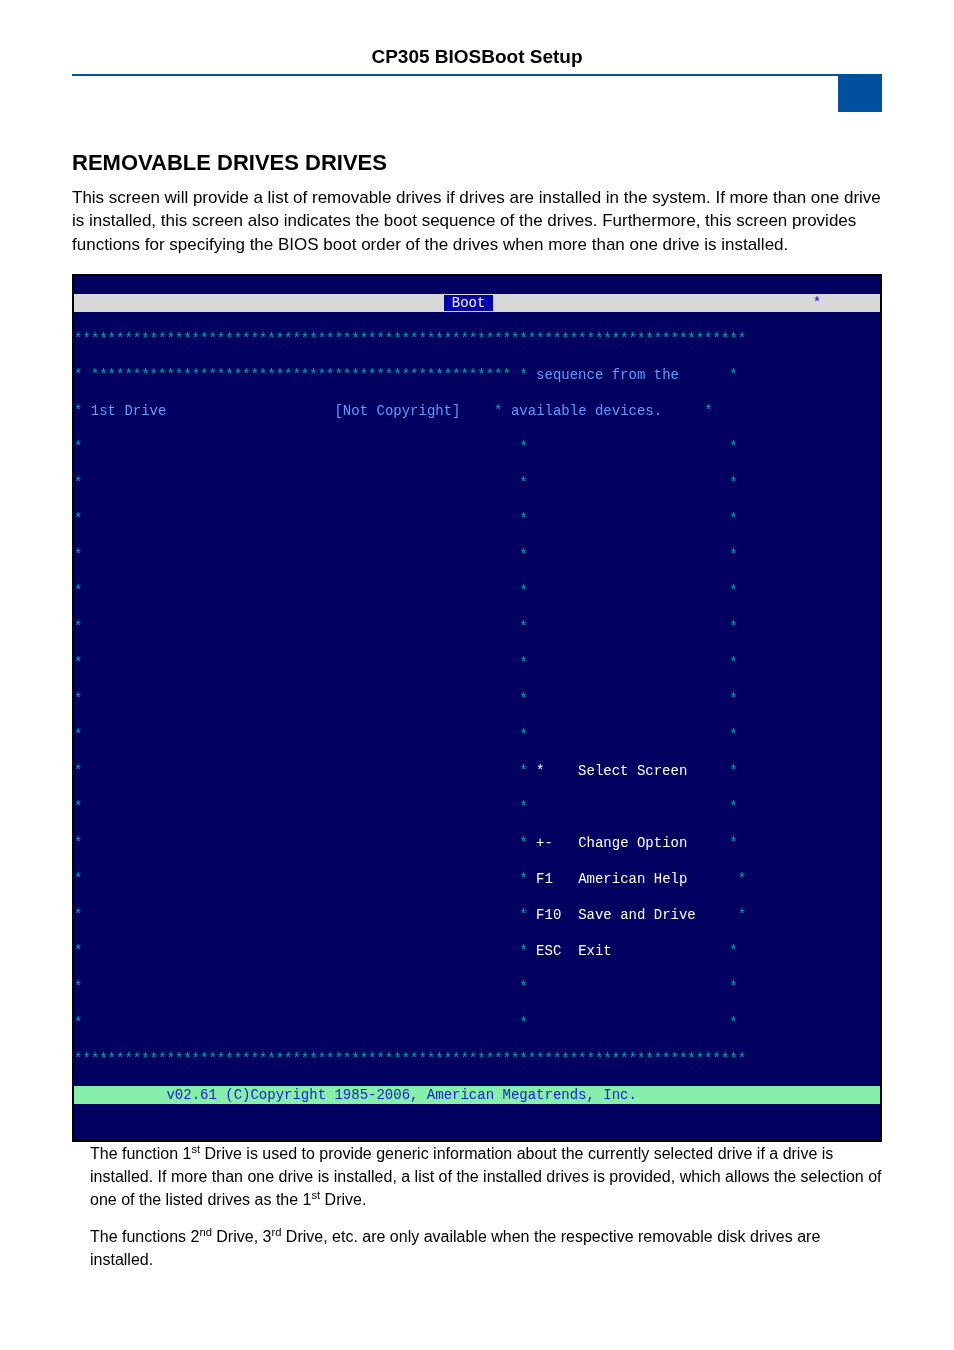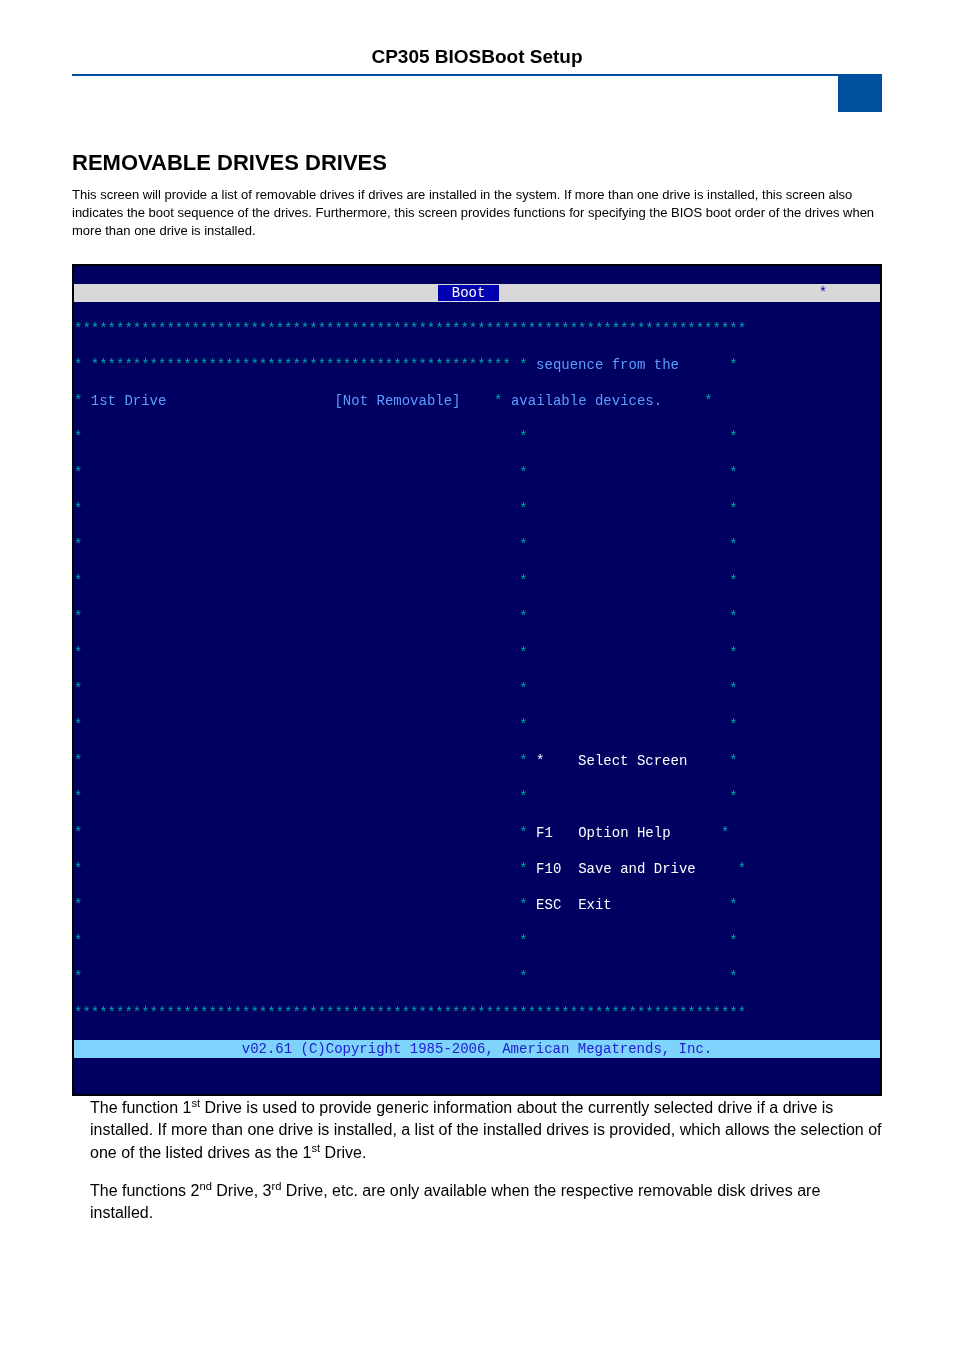--- a/index.html
+++ b/index.html
@@ -24,43 +24,43 @@
     color:var(--text);
     position:relative;
   }
   
   .tophdr{display:flex;justify-content:center;align-items:flex-end;font-weight:700;font-size:19px;margin-bottom:6px}
   .divider-wrap{position:relative;height:40px;margin-bottom:36px}
   .divider-wrap .line{position:absolute;left:0;right:44px;top:0;height:2px;background:var(--divider)}
   .divider-wrap .blk{position:absolute;right:0;top:0;width:44px;height:38px;background:var(--divider)}
 
   h2.section{font-size:22px;font-weight:700;margin:8px 0 10px 0}
-  p.body{font-size:13px;line-height:1.38;margin:0 0 24px 0}
+  p.body{font-size:17px;line-height:1.38;margin:0 0 18px 0}
 
   
   .bios{
     font-family:"Courier New",monospace;
     font-size:14px;
     line-height:18px;
     color:var(--bios-light);
     background:#000060;
     border:2px solid #000;
     width:100%;
     padding:0;
     white-space:pre;
     overflow:hidden;
   }
   .bios-title{background:#d8d8d8;color:#0000b0;text-align:center;font-weight:normal}
-  .bios-title span.dark{background:#0000b0;color:#fff;padding:0 14px}
+  .bios-title span.dark{background:#0000b0;color:#fff;padding:0 8px}
   .cy{color:var(--bios-cyan)}
   .wh{color:#ffffff}
   .lbl{color:var(--bios-light)}
   .val{color:var(--bios-light)}
   .help{color:var(--bios-light)}
-  .footer-bios{background:#7dd3fc;color:#2020d0;text-align:center}
+  .footer-bios{background:#86efac;color:#2020d0;}
   .bios pre{margin:0;font-family:inherit}
 
   
   h3.sub{font-size:16px;font-weight:700;margin:44px 0 12px 0}
   sup{font-size:0.7em}
 
   p.body2{font-size:16px;line-height:1.38;margin:0 0 14px 18px}
 </style>
 </head>
 <body>
@@ -76,33 +76,34 @@
       <div class="blk"></div>
   </div>
 
   <h2 class="section">REMOVABLE DRIVES DRIVES</h2>
   <p class="body">This screen will provide a list of removable drives if drives are installed in the system. If more than one drive is installed, this screen also indicates the boot sequence of the drives. Furthermore, this screen provides functions for specifying the BIOS boot order of the drives when more than one drive is installed.</p>
 
   <div class="bios">
 <pre class="bios-title">                                     <span class="dark">Boot</span>                                      <span style="color:#0000b0">*</span></pre>
 <pre><span class="cy">********************************************************************************</span></pre>
 <pre><span class="cy">*</span> <span class="cy">**************************************************</span> <span class="cy">*</span> <span class="help">sequence from the</span>      <span class="cy">*</span></pre>
-<pre><span class="cy">*</span> <span class="lbl">1st Drive</span>                    <span class="val">[Not Removable]</span>    <span class="cy">*</span> <span class="help">available devices.</span>     <span class="cy">*</span></pre>
+<pre><span class="cy">*</span> <span class="lbl">1st Drive</span>                    <span class="val">[Not Copyright]</span>    <span class="cy">*</span> <span class="help">available devices.</span>     <span class="cy">*</span></pre>
 <pre><span class="cy">*</span>                                                    <span class="cy">*</span>                        <span class="cy">*</span></pre>
 <pre><span class="cy">*</span>                                                    <span class="cy">*</span>                        <span class="cy">*</span></pre>
 <pre><span class="cy">*</span>                                                    <span class="cy">*</span>                        <span class="cy">*</span></pre>
 <pre><span class="cy">*</span>                                                    <span class="cy">*</span>                        <span class="cy">*</span></pre>
 <pre><span class="cy">*</span>                                                    <span class="cy">*</span>                        <span class="cy">*</span></pre>
 <pre><span class="cy">*</span>                                                    <span class="cy">*</span>                        <span class="cy">*</span></pre>
 <pre><span class="cy">*</span>                                                    <span class="cy">*</span>                        <span class="cy">*</span></pre>
 <pre><span class="cy">*</span>                                                    <span class="cy">*</span>                        <span class="cy">*</span></pre>
 <pre><span class="cy">*</span>                                                    <span class="cy">*</span>                        <span class="cy">*</span></pre>
 <pre><span class="cy">*</span>                                                    <span class="cy">*</span> <span class="wh">*</span>    <span class="wh">Select Screen</span>     <span class="cy">*</span></pre>
 <pre><span class="cy">*</span>                                                    <span class="cy">*</span>                        <span class="cy">*</span></pre>
-<pre><span class="cy">*</span>                                                    <span class="cy">*</span> <span class="wh">F1</span>   <span class="wh">Option Help</span>      <span class="cy">*</span></pre>
+<pre><span class="cy">*</span>                                                    <span class="cy">*</span> <span class="wh">+-</span>   <span class="wh">Change Option</span>     <span class="cy">*</span></pre>
+<pre><span class="cy">*</span>                                                    <span class="cy">*</span> <span class="wh">F1</span>   <span class="wh">American Help</span>      <span class="cy">*</span></pre>
 <pre><span class="cy">*</span>                                                    <span class="cy">*</span> <span class="wh">F10</span>  <span class="wh">Save and Drive</span>     <span class="cy">*</span></pre>
 <pre><span class="cy">*</span>                                                    <span class="cy">*</span> <span class="wh">ESC</span>  <span class="wh">Exit</span>              <span class="cy">*</span></pre>
 <pre><span class="cy">*</span>                                                    <span class="cy">*</span>                        <span class="cy">*</span></pre>
 <pre><span class="cy">*</span>                                                    <span class="cy">*</span>                        <span class="cy">*</span></pre>
 <pre><span class="cy">********************************************************************************</span></pre>
 <pre class="footer-bios">           <span>v02.61 (C)Copyright 1985-2006, American Megatrends, Inc.</span>           </pre>
   </div>
 
 
   <p class="body2"><span>The function 1</span><sup>st</sup><span> Drive is used to provide generic information about the currently selected drive if a drive is installed. If more than one drive is installed, a list of the installed drives is provided, which allows the selection of one of the listed drives as the 1</span><sup>st</sup><span> Drive.</span></p>

